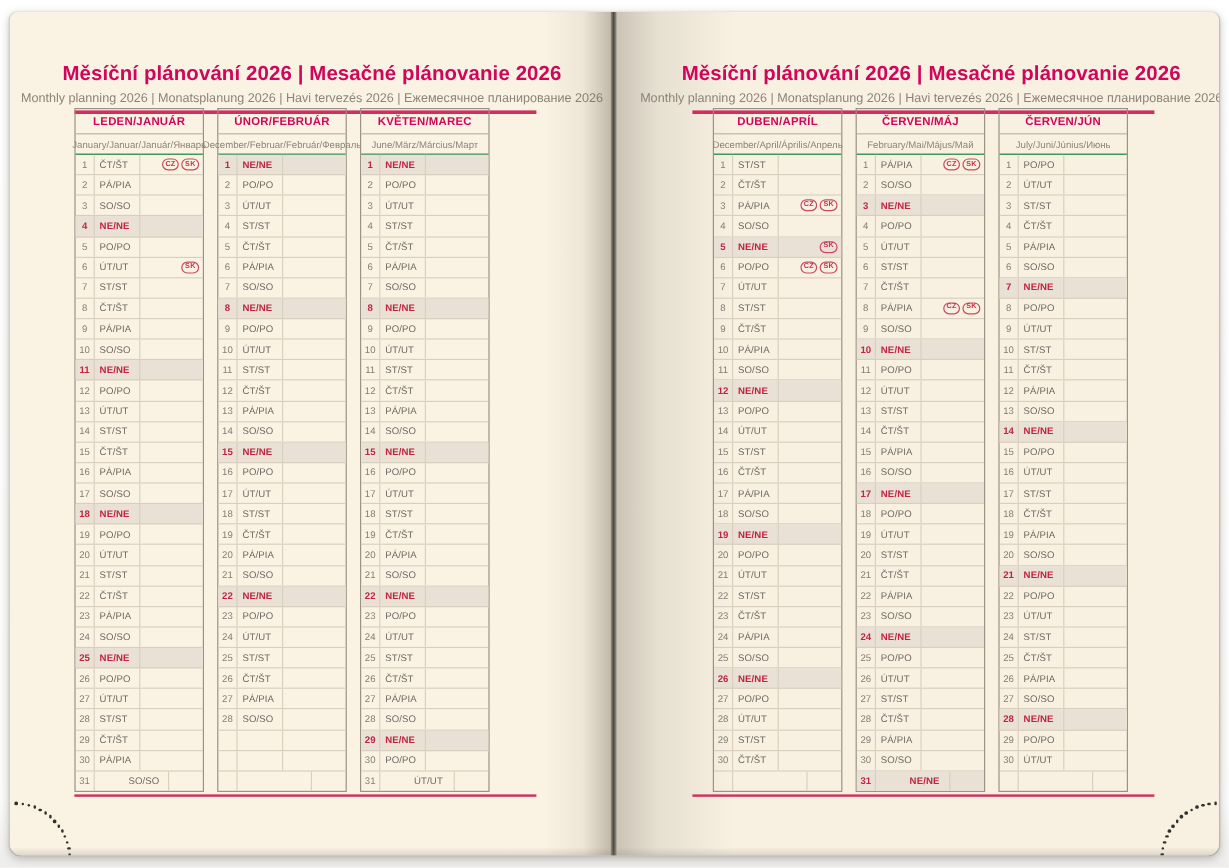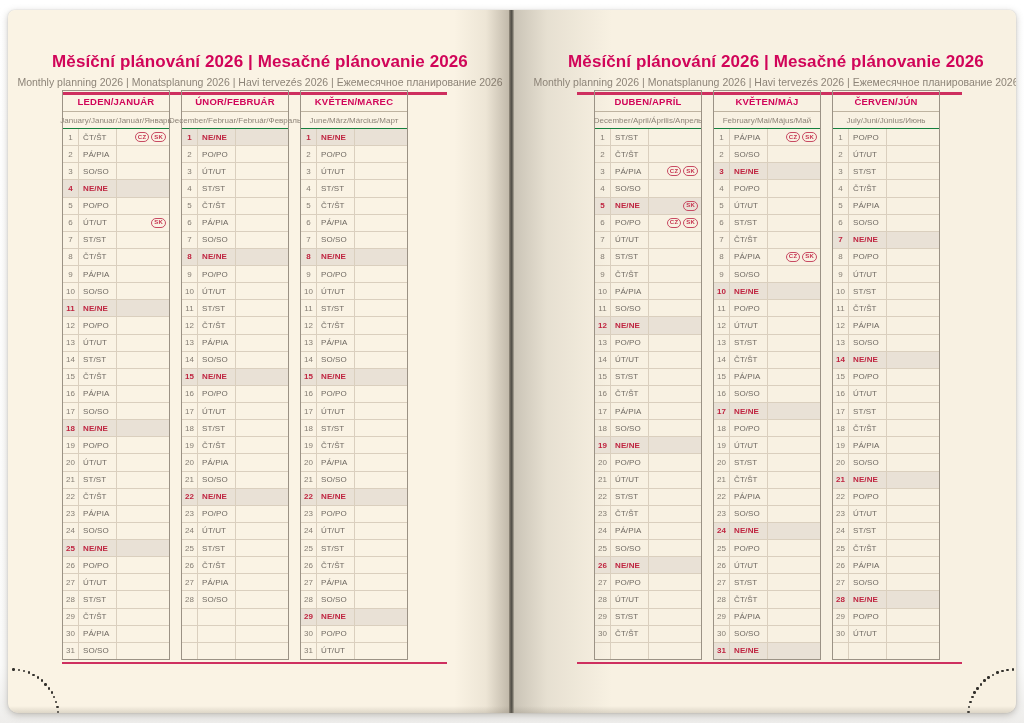--- a/index.html
+++ b/index.html
@@ -59,21 +59,21 @@
     display:flex; align-items:center; justify-content:center;
     font-size:9.5px; font-weight:bold; color:#d10559; letter-spacing:0.2px; white-space:nowrap;
   }
   .month-subheader {
     height:17px; flex:0 0 17px; border-bottom:1px solid #15803d;
     display:flex; align-items:center; justify-content:center;
     font-size:8px; color:#8d8478; white-space:nowrap;
   }
   .rows { flex:1; display:flex; flex-direction:column; }
   .row { flex:1; display:flex; border-bottom:1px solid #dacfbe; font-size:8px; color:#6e6861; min-height:0; }
-  .row:last-child { border-bottom:none; }
+  .row:last-child { border-bottom:none;gap:24px; }
   .cell-num {
     width:16px; flex:0 0 16px; border-right:1px solid #dacfbe;
     display:flex; align-items:center; justify-content:center; color:#847d73;
   }
   .cell-day {
     width:38px; flex:0 0 38px; border-right:1px solid #dacfbe;
     display:flex; align-items:center; padding-left:4px; letter-spacing:0.1px; white-space:nowrap;
   }
   .cell-note { flex:1; display:flex; align-items:center; justify-content:flex-end; padding-right:3px; gap:2px; }
   .row.sunday { background:#e9e1d6; }
@@ -754,21 +754,21 @@
               <div class="cell-note"></div>
             </div>
             <div class="row">
               <div class="cell-num"></div>
               <div class="cell-day"></div>
               <div class="cell-note"></div>
             </div>
           </div>
         </div>
         <div class="month">
-          <div class="month-header">KVĚTEN/MÁJ</div>
+          <div class="month-header">ČERVEN/MÁJ</div>
           <div class="month-subheader">February/Mai/Május/Май</div>
           <div class="rows">
             <div class="row">
               <div class="cell-num">1</div>
               <div class="cell-day">PÁ/PIA</div>
               <div class="cell-note">
                 <div class="badge">CZ</div>
                 <div class="badge">SK</div>
               </div>
             </div>

